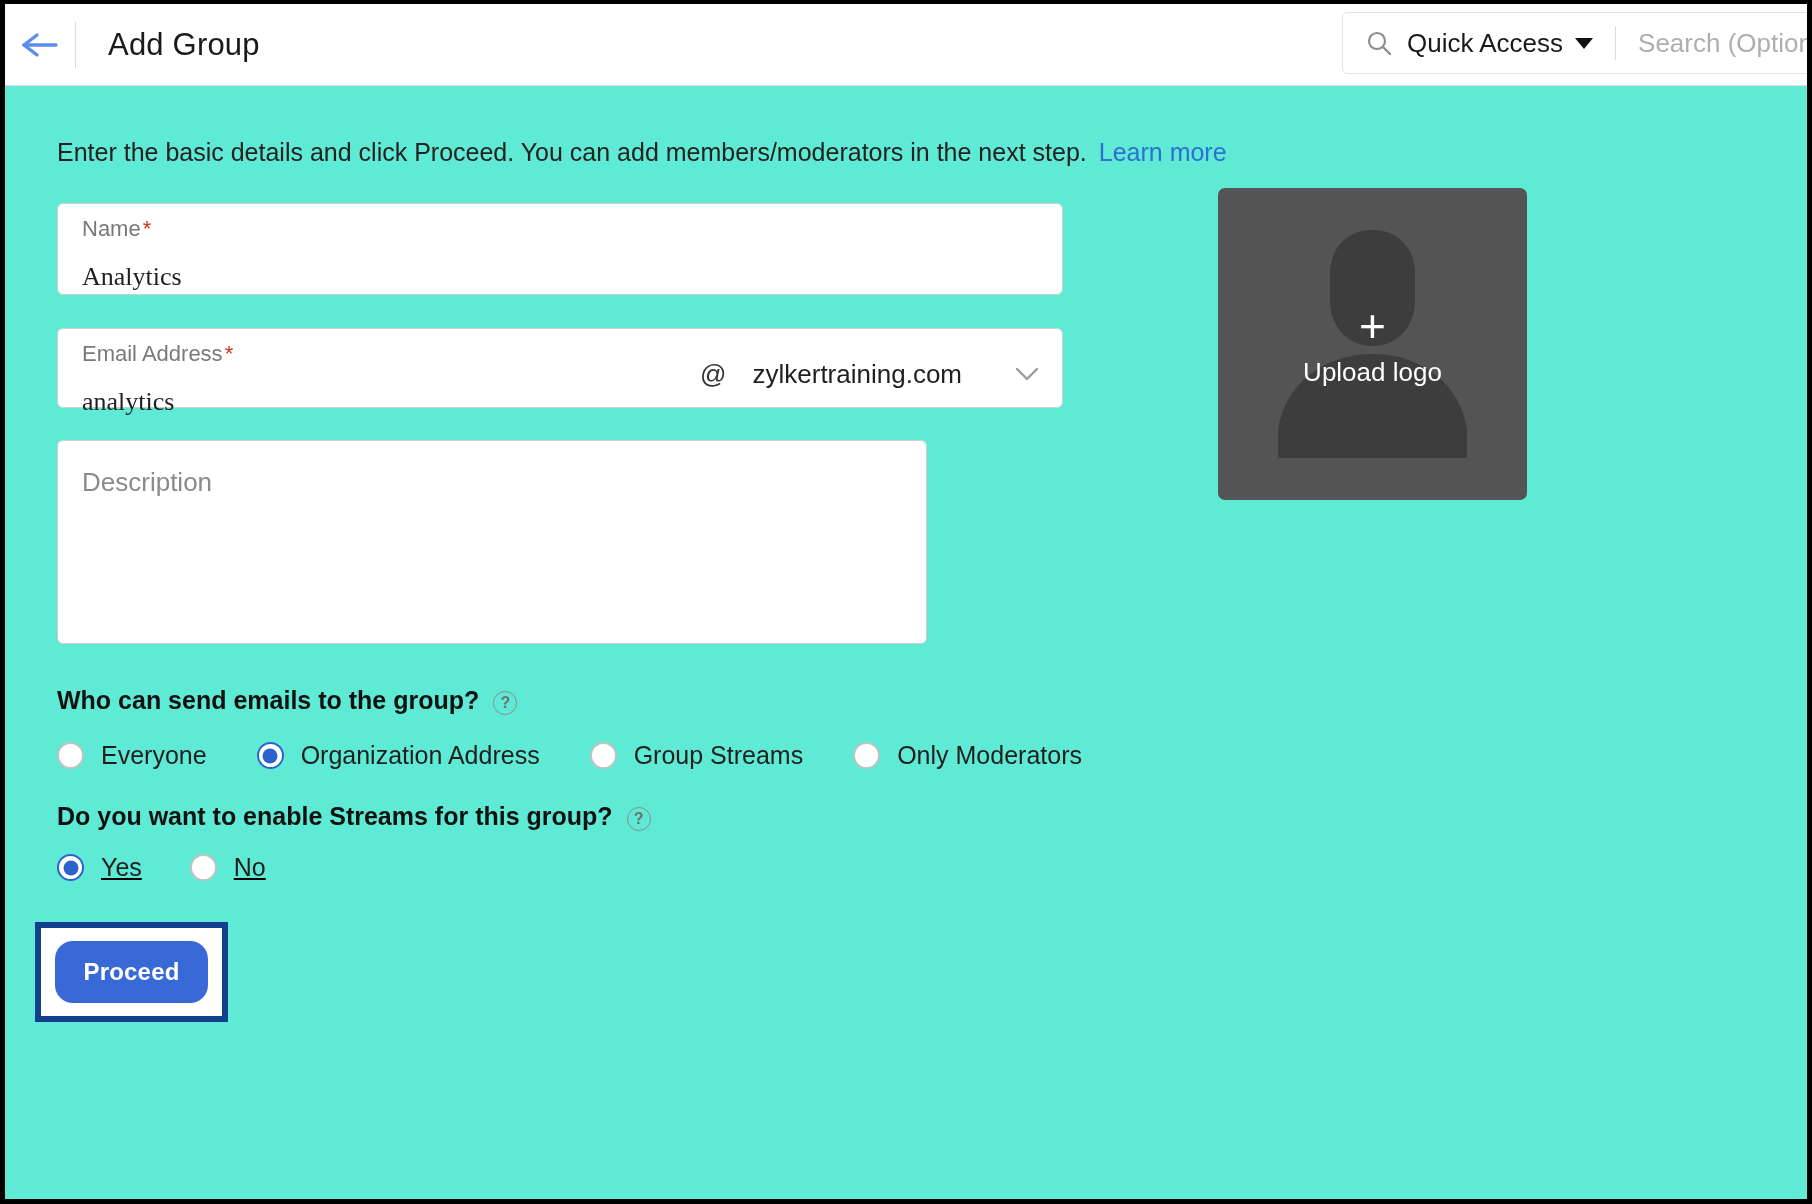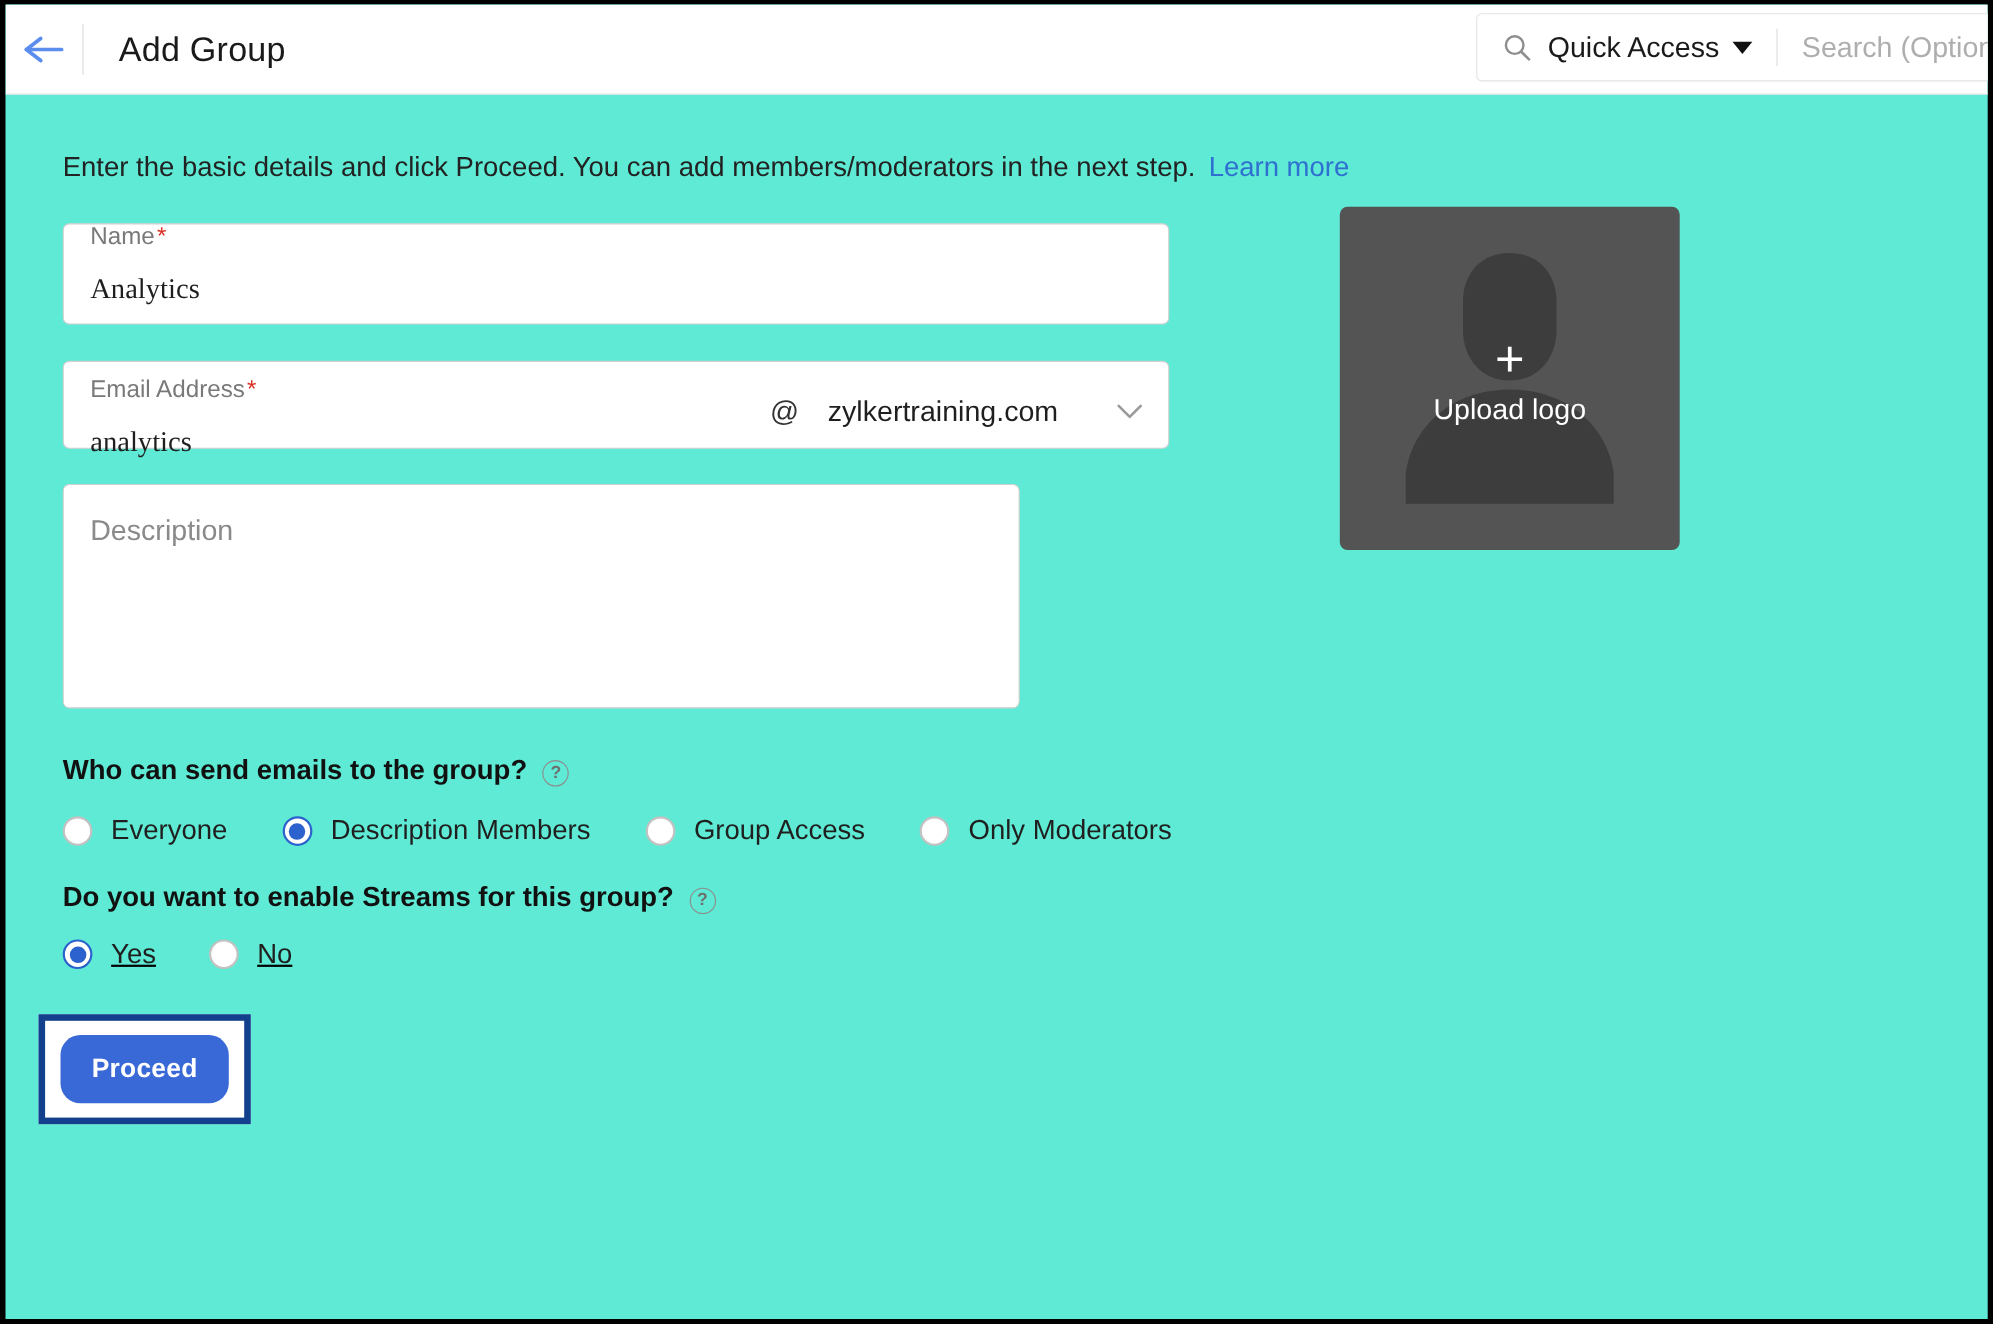--- a/index.html
+++ b/index.html
@@ -133,21 +133,21 @@
 
   
   .field {
     position: relative;
     width: 1006px;
     border: 1px solid #cfcfcf;
     border-radius: 6px;
     background: #ffffff;
   }
 
-  .field-name { margin-top: 36px; height: 92px; padding: 0 24px 0 24px; }
+  .field-name { margin-top: 36px; height: 92px; padding: 14px 24px 0 24px; }
   .field-email { margin-top: 33px; height: 80px; padding: 14px 24px 0 24px; display:flex; }
 
   .field-label {
     font-size: 22px;
     color: #797979;
     line-height: 1;
   }
   .req { color: #d93025; font-size: 22px; margin-left: 2px; }
 
   .field-value {
@@ -407,25 +407,25 @@
         <span>Who can send emails to the group?</span>
         <span class="help-icon">?</span>
       </div>
       <div class="radio-row">
         <label class="radio-opt">
           <span class="radio"></span>
           <span class="radio-label">Everyone</span>
         </label>
         <label class="radio-opt">
           <span class="radio checked"></span>
-          <span class="radio-label">Description Members</span>
+          <span class="radio-label">Organization Address</span>
         </label>
         <label class="radio-opt">
           <span class="radio"></span>
-          <span class="radio-label">Group Access</span>
+          <span class="radio-label">Group Streams</span>
         </label>
         <label class="radio-opt">
           <span class="radio"></span>
           <span class="radio-label">Only Moderators</span>
         </label>
       </div>
     </div>
 
     <div class="q-block q-streams">
       <div class="q-title">

